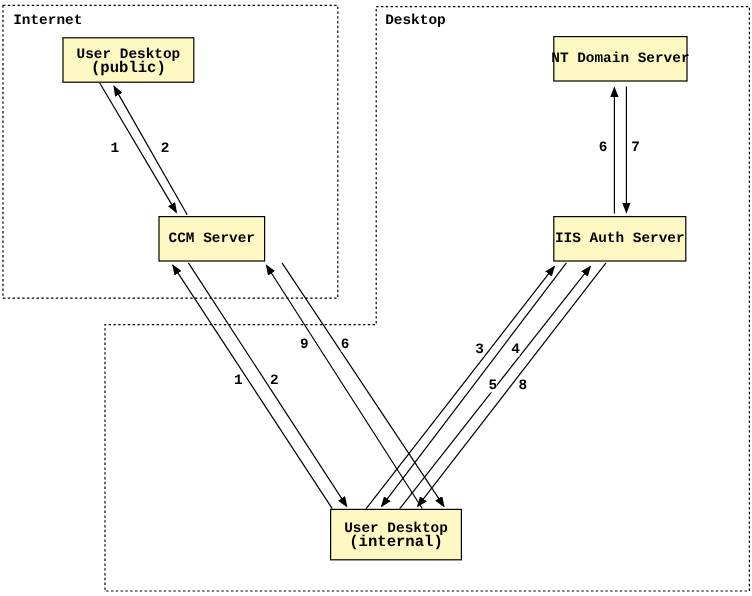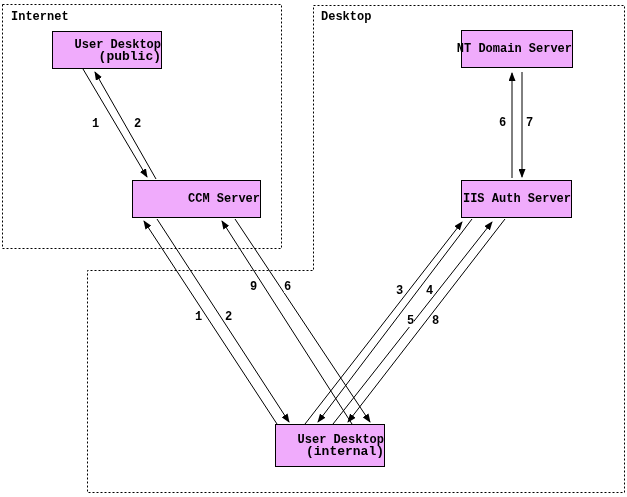--- a/index.html
+++ b/index.html
@@ -11,25 +11,25 @@
     font-family: "Liberation Mono", "DejaVu Sans Mono", monospace;
     overflow: hidden;
   }
   #wires {
     position: absolute;
     left: 0; top: 0;
     width: 627px; height: 497px;
   }
   .node {
     position: absolute;
-    background: #f0abfc;
+    background: #fef9c3;
     border: 1px solid #000000;
     display: flex;
     flex-direction: column;
-    align-items: flex-end;
+    align-items: center;
     justify-content: center;
     text-align: center;
     box-sizing: border-box;
     z-index: 2;
   }
   .node .node-title {
     font-size: 12px;
     font-weight: bold;
     color: #000000;
     white-space: nowrap;
@@ -96,21 +96,21 @@
   </svg>
 
   <div class="zone-label" style="left:11px; top:10px;">Internet</div>
   <div class="zone-label" style="left:321px; top:10px;">Desktop</div>
 
   <div class="node" style="left:52px; top:31px; width:110px; height:38px;">
     <div class="node-title">User Desktop</div>
     <div class="node-sub">(public)</div>
   </div>
 
-  <div class="node" style="left:132px; top:180px; width:129px; height:38px;">
+  <div class="node" style="left:132px; top:180px; width:89px; height:38px;">
     <div class="node-title">CCM Server</div>
   </div>
 
   <div class="node" style="left:461px; top:180px; width:111px; height:38px;">
     <div class="node-title">IIS Auth Server</div>
   </div>
 
   <div class="node" style="left:461px; top:30px; width:112px; height:38px;">
     <div class="node-title">NT Domain Server</div>
   </div>

